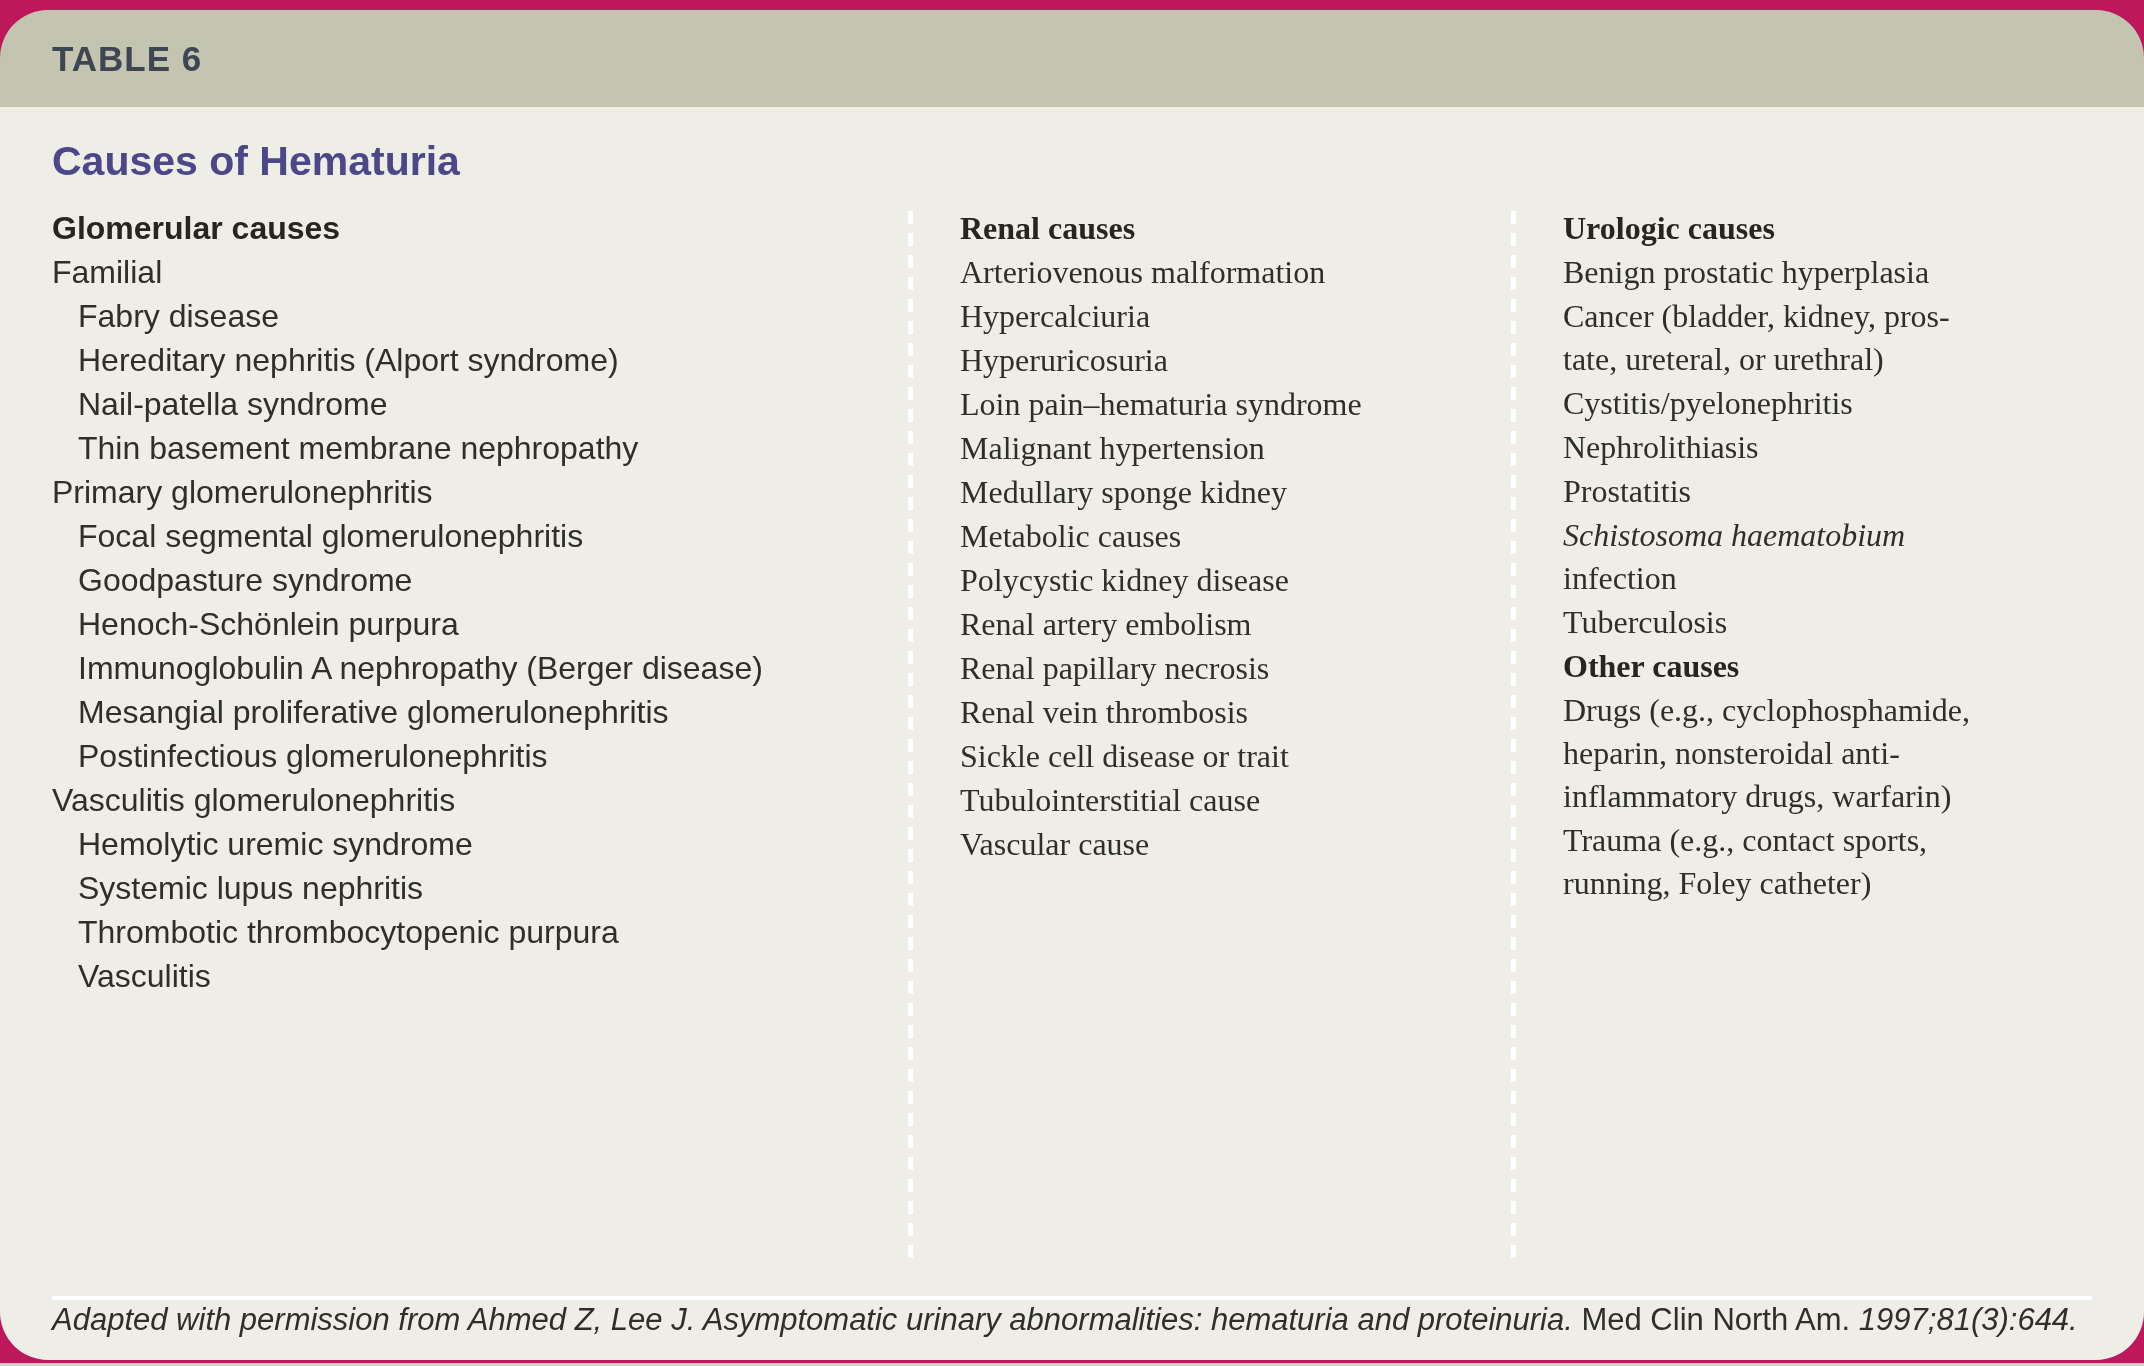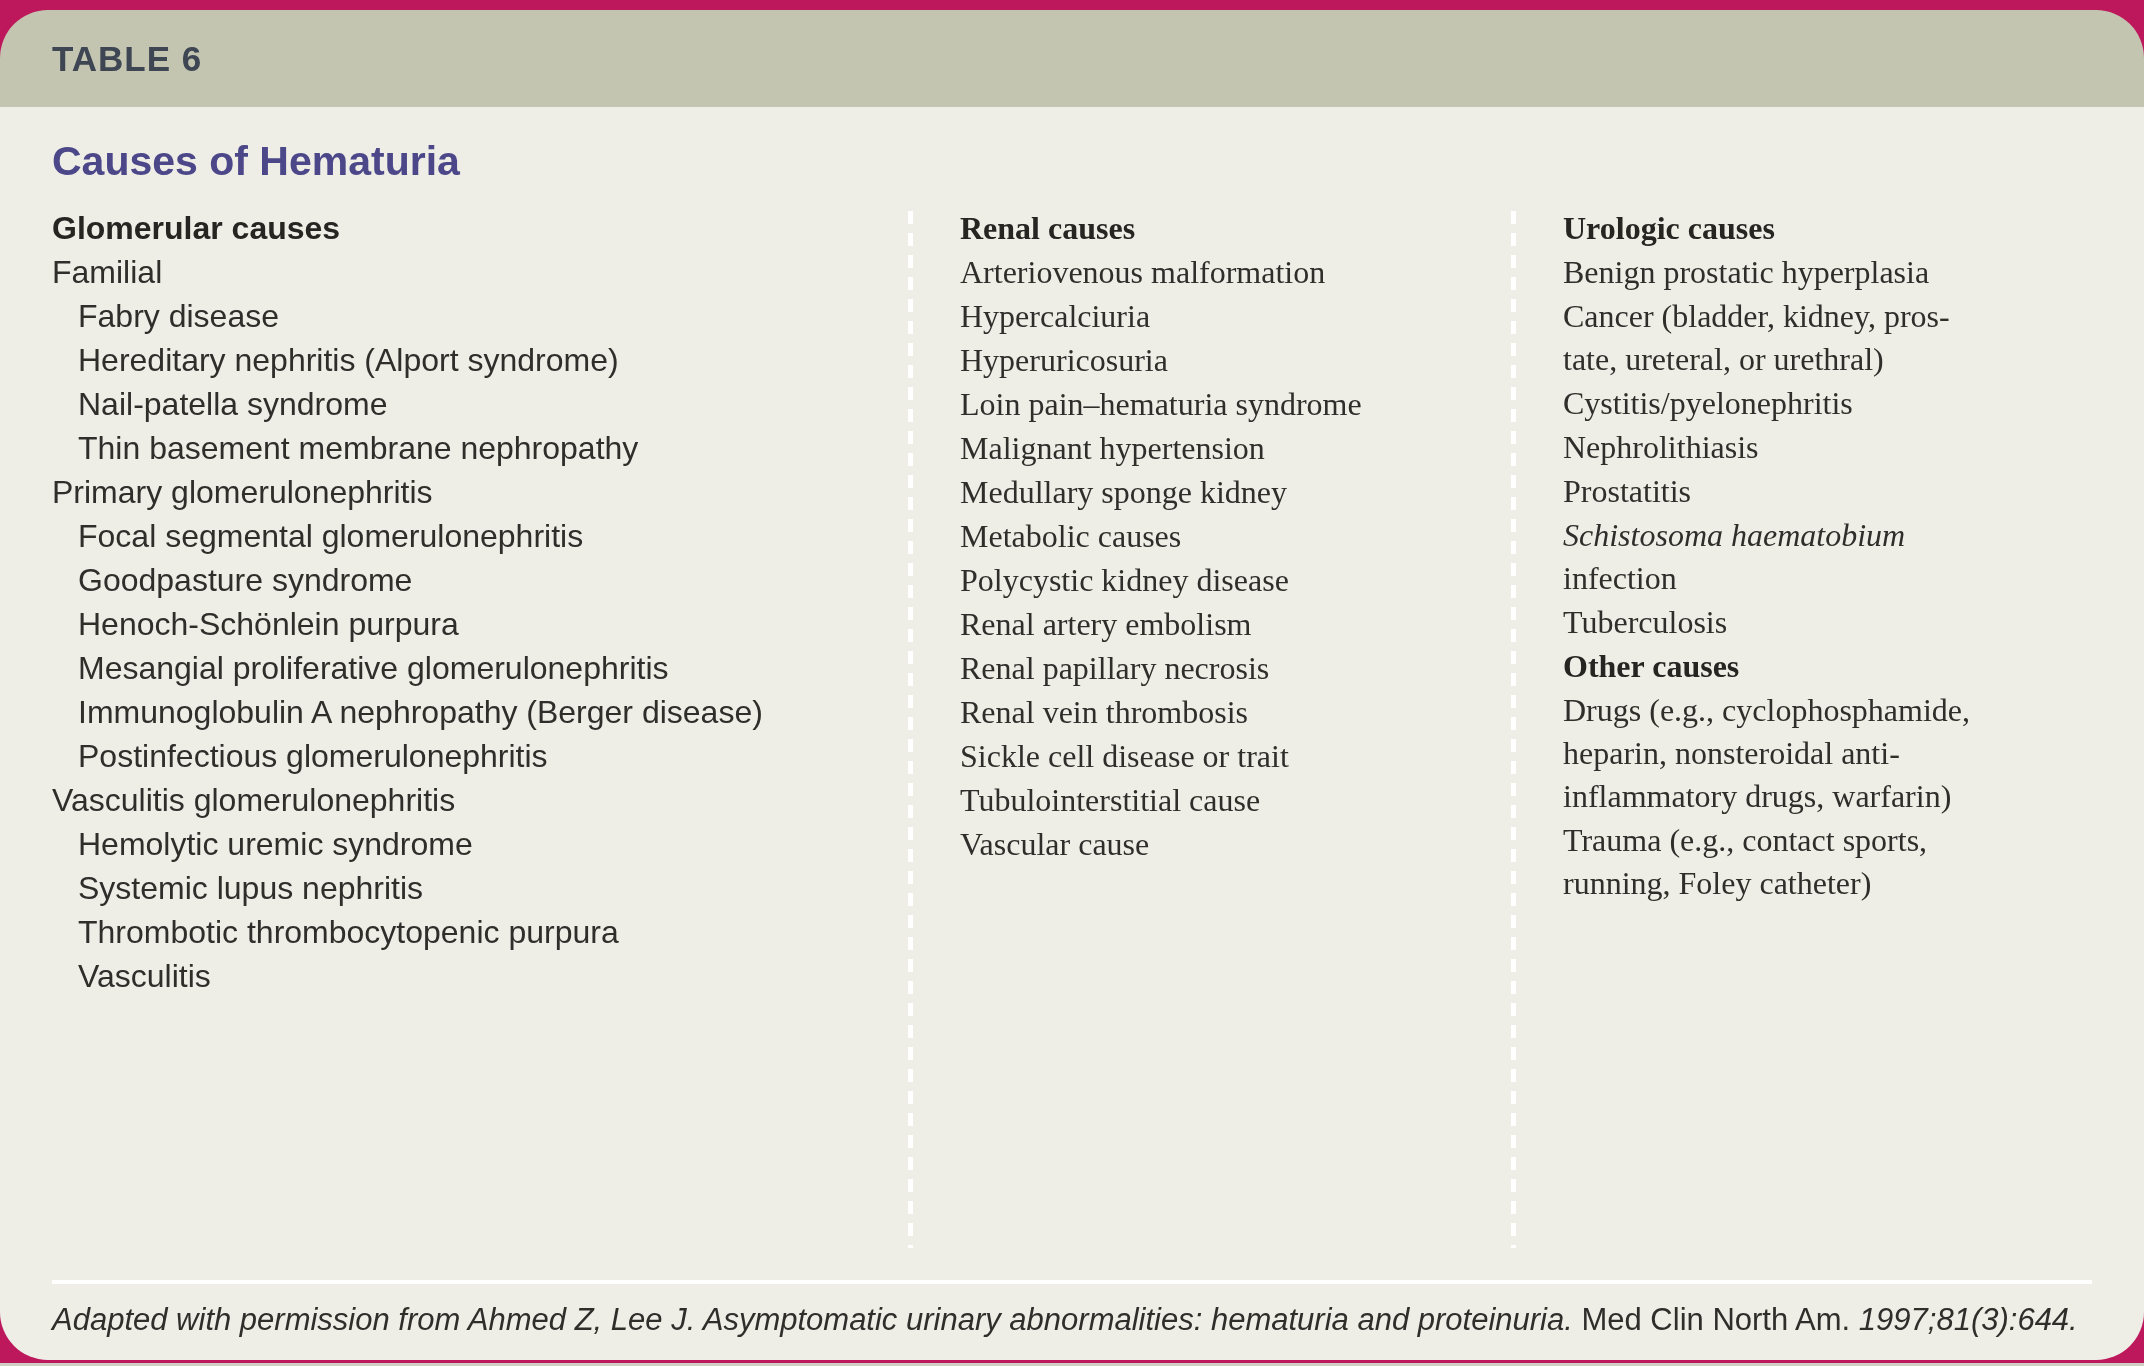--- a/index.html
+++ b/index.html
@@ -88,21 +88,20 @@
     white-space: pre-line;
   }
   .li + .li { margin-top: 1px; }
   .li.header { font-weight: 700; color: #262522; }
   .li.subitem { padding-left: 26px; }
   .li .it { font-style: italic; }
   .footer {
     flex: 0 0 auto;
     border-top: 4px solid #ffffff;
     margin-top: 26px;
-    padding-top: 16px;
     font-size: 31px;
     line-height: 40px;
     color: #2f2e2b;
   }
   .footer .it { font-style: italic; }
   .bottom-edge {
     position: absolute;
     left: 0; right: 0; bottom: 0;
     height: 3px;
     background: #cfcfc7;
@@ -126,22 +125,22 @@
             <div class="li header"><span>Glomerular causes</span></div>
             <div class="li item"><span>Familial</span></div>
             <div class="li subitem"><span>Fabry disease</span></div>
             <div class="li subitem"><span>Hereditary nephritis (Alport syndrome)</span></div>
             <div class="li subitem"><span>Nail-patella syndrome</span></div>
             <div class="li subitem"><span>Thin basement membrane nephropathy</span></div>
             <div class="li item"><span>Primary glomerulonephritis</span></div>
             <div class="li subitem"><span>Focal segmental glomerulonephritis</span></div>
             <div class="li subitem"><span>Goodpasture syndrome</span></div>
             <div class="li subitem"><span>Henoch-Schönlein purpura</span></div>
+            <div class="li subitem"><span>Immunoglobulin A nephropathy (Berger disease)</span></div>
             <div class="li subitem"><span>Mesangial proliferative glomerulonephritis</span></div>
-            <div class="li subitem"><span>Immunoglobulin A nephropathy (Berger disease)</span></div>
             <div class="li subitem"><span>Postinfectious glomerulonephritis</span></div>
             <div class="li item"><span>Vasculitis glomerulonephritis</span></div>
             <div class="li subitem"><span>Hemolytic uremic syndrome</span></div>
             <div class="li subitem"><span>Systemic lupus nephritis</span></div>
             <div class="li subitem"><span>Thrombotic thrombocytopenic purpura</span></div>
             <div class="li subitem"><span>Vasculitis</span></div>
           </div>
         <div class="col divided">
             <div class="li header"><span>Renal causes</span></div>
             <div class="li item"><span>Arteriovenous malformation</span></div>

